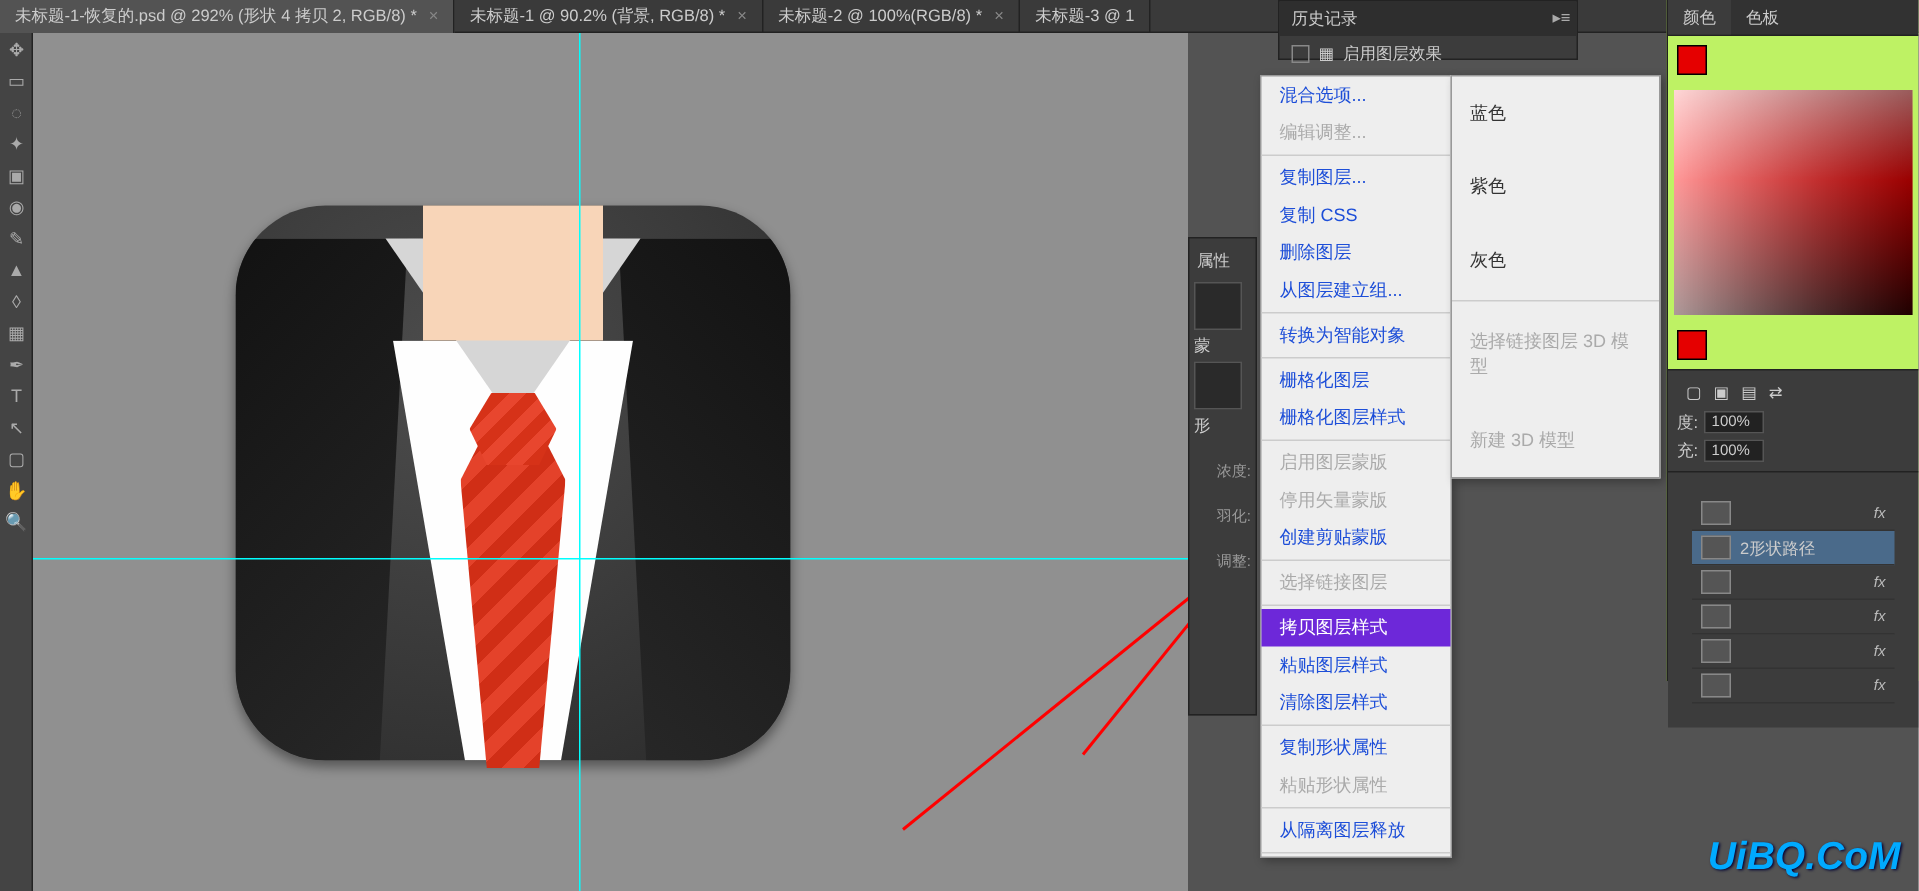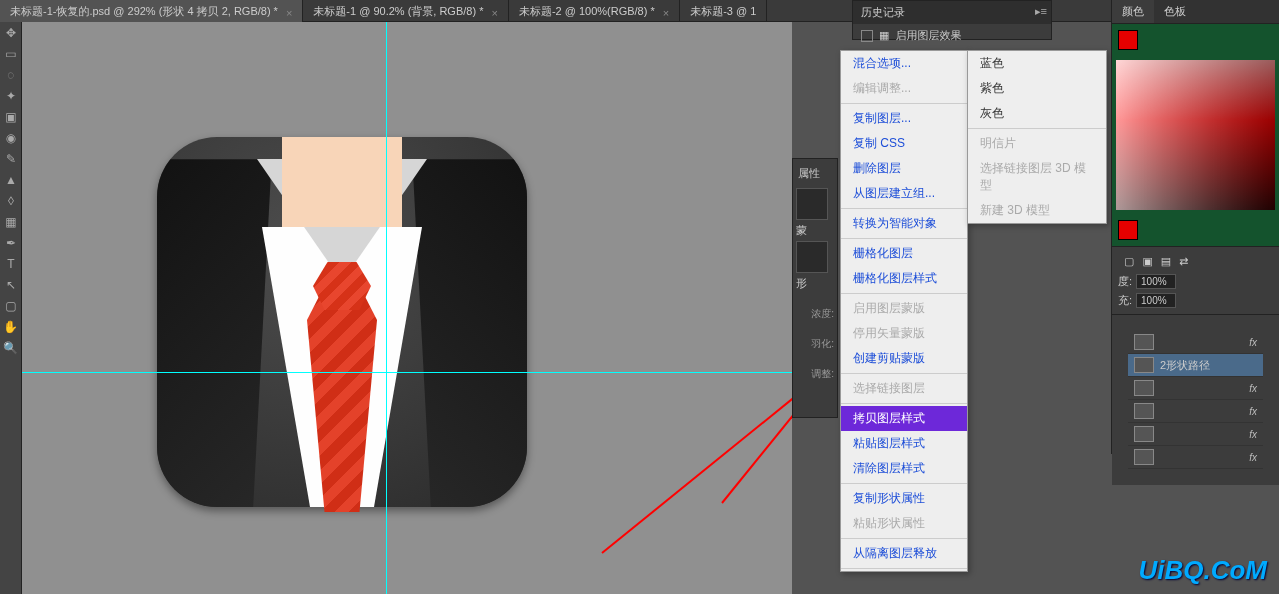--- a/index.html
+++ b/index.html
@@ -1,54 +1,54 @@
 <!DOCTYPE html>
 <html><head>
 <meta charset="utf-8">
 <style>
 *{margin:0;padding:0;box-sizing:border-box;font-family:"Microsoft YaHei",sans-serif;font-size:11px;color:#ccc}
 body{background:#535353;width:1279px;height:594px;overflow:hidden;position:relative}
 .tabbar{height:22px;background:#3a3a3a;display:flex;align-items:center;border-bottom:1px solid #222}
-.tab{padding:3px 10px;height:22px;display:flex;align-items:flex-end;border-right:1px solid #222;color:#aaa}
+.tab{padding:3px 10px;height:22px;display:flex;align-items:center;border-right:1px solid #222;color:#aaa}
 .tab.active{background:#535353;color:#ddd}
 .tab .x{margin-left:8px;color:#888}
 .toolbar{position:absolute;left:0;top:22px;width:22px;height:572px;background:#444;border-right:1px solid #222}
 .tool{width:20px;height:20px;margin:1px;display:flex;align-items:center;justify-content:center;font-size:12px;color:#aaa}
 .canvas-area{position:absolute;left:22px;top:22px;width:770px;height:572px;background:#909090;overflow:hidden}
 .icon-card{position:absolute;left:135px;top:115px;width:370px;height:370px;background:radial-gradient(circle at 40% 30%,#4d4d4d 0%,#2a2a2a 100%);border-radius:60px;box-shadow:0 4px 8px rgba(0,0,0,0.4)}
 .neck{position:absolute;left:50%;top:0;transform:translateX(-50%);width:120px;height:90px;background:#f8d5b8}
 .collar-l{position:absolute;left:100px;top:22px;width:0;height:0;border-left:90px solid transparent;border-top:130px solid #d6d6d6}
 .collar-r{position:absolute;right:100px;top:22px;width:0;height:0;border-right:90px solid transparent;border-top:130px solid #d6d6d6}
 .shirt{position:absolute;left:50%;top:90px;transform:translateX(-50%);width:160px;height:280px;background:#fefefe;clip-path:polygon(0 0,100% 0,70% 100%,30% 100%)}
 .tie{position:absolute;left:50%;top:135px;transform:translateX(-50%);width:70px;height:240px;background:repeating-linear-gradient(-45deg,#e4422a 0 10px,#d02e16 10px 20px);clip-path:polygon(35% 0,65% 0,100% 20%,75% 100%,25% 100%,0 20%)}
 .tie-knot{position:absolute;left:50%;top:125px;transform:translateX(-50%);width:58px;height:48px;background:repeating-linear-gradient(-45deg,#e8462e 0 8px,#d63218 8px 16px);clip-path:polygon(25% 0,75% 0,100% 50%,80% 100%,20% 100%,0 50%)}
 .suit-l{position:absolute;left:0;top:0;width:50%;height:100%;background:linear-gradient(135deg,#111 0%,#2b2b2b 100%);clip-path:polygon(0 6%,62% 6%,52% 100%,0 100%);border-radius:60px 0 0 60px}
 .suit-r{position:absolute;right:0;top:0;width:50%;height:100%;background:linear-gradient(225deg,#111 0%,#2b2b2b 100%);clip-path:polygon(38% 6%,100% 6%,100% 100%,48% 100%);border-radius:0 60px 60px 0}
 .guide-v{position:absolute;left:364px;top:0;width:1px;height:100%;background:#0ff}
 .guide-h{position:absolute;left:0;top:350px;width:100%;height:1px;background:#0ff}
 .arrow{position:absolute;background:red;height:2px;transform-origin:left center}
 .arrow::after{content:'';position:absolute;right:-2px;top:-4px;border:5px solid transparent;border-left:10px solid red}
-.props{position:absolute;right:441px;top:158px;width:46px;height:260px;background:#3c3c3c;border:1px solid #222;padding:3px}
+.props{position:absolute;right:441px;top:158px;width:46px;height:319px;background:#3c3c3c;border:1px solid #222;padding:3px}
 .props .hdr{font-size:11px;padding:4px 2px}
 .props .lbl{font-size:10px;color:#999;margin-top:16px;text-align:right}
 .props .sq{width:32px;height:32px;background:#2a2a2a;border:1px solid #555;margin:3px 0}
 .ctx{position:absolute;left:840px;top:50px;width:128px;background:#eee;border:1px solid #999;box-shadow:2px 2px 6px rgba(0,0,0,0.3)}
 .ctx .it{padding:4px 12px;color:#1d4ed8;font-size:12px}
 .ctx .it.dis{color:#aaa}
 .ctx .it.sel{background:#6d28d9;color:#fff}
 .ctx hr{border:none;border-top:1px solid #ccc;margin:2px 0}
 .submenu{position:absolute;left:967px;top:50px;width:140px;background:#eee;border:1px solid #999;box-shadow:2px 2px 6px rgba(0,0,0,0.3)}
-.submenu .it{padding:4px 12px;color:#333;font-size:12px}
+.submenu .it{padding:16px 12px;color:#333;font-size:12px}
 .submenu .it.dis{color:#aaa}
 .submenu hr{border:none;border-top:1px solid #ccc;margin:2px 0}
 .hist{position:absolute;left:852px;top:0;width:200px;height:40px;background:#3c3c3c;border:1px solid #222}
 .hist .title{padding:4px 8px;background:#2e2e2e}
 .hist .row{padding:4px 8px;display:flex;align-items:center;gap:6px}
 .hist .cb{width:12px;height:12px;border:1px solid #888}
-.rpanels{position:absolute;right:0;top:0;width:168px;height:454px;background:#14532d;border-left:1px solid #222}
+.rpanels{position:absolute;right:0;top:0;width:168px;height:454px;background:#bef264;border-left:1px solid #222}
 .ptab{display:flex;background:#323232;border-bottom:1px solid #222}
 .ptab span{padding:4px 10px;font-size:11px}
 .ptab span.act{background:#3c3c3c}
 .color-sw{display:flex;gap:4px;padding:6px}
 .sw{width:20px;height:20px;background:#e50000;border:1px solid #000}
 .gradient{height:150px;margin:4px;background:linear-gradient(to bottom,#ff9999 0%,#ff0000 40%,#330000 100%);position:relative}
 .gradient::before{content:'';position:absolute;inset:0;background:linear-gradient(to right,#fff 0%,transparent 100%);mix-blend-mode:screen;opacity:.6}
 .gradient::after{content:'';position:absolute;inset:0;background:linear-gradient(to right,transparent 0%,#000 100%);opacity:.4}
 .minipanel{background:#3c3c3c;border-top:1px solid #222;padding:4px 6px}
 .sld{display:flex;align-items:center;gap:4px;padding:2px 0}
@@ -167,21 +167,20 @@
     <div class="it dis">粘贴形状属性</div>
     <hr>
     <div class="it">从隔离图层释放</div>
     <hr>
   </div>
 <div class="submenu" id="submenu">
     <div class="it">蓝色</div>
     <div class="it">紫色</div>
     <div class="it">灰色</div>
     <hr>
-    <div class="it dis">明信片</div>
     <div class="it dis">选择链接图层 3D 模型</div>
     <div class="it dis">新建 3D 模型</div>
   </div>
 
 <div class="rpanels">
   <div class="ptab">
     <span class="act">颜色</span>
     <span>色板</span>
   </div>
   <div class="color-sw">

